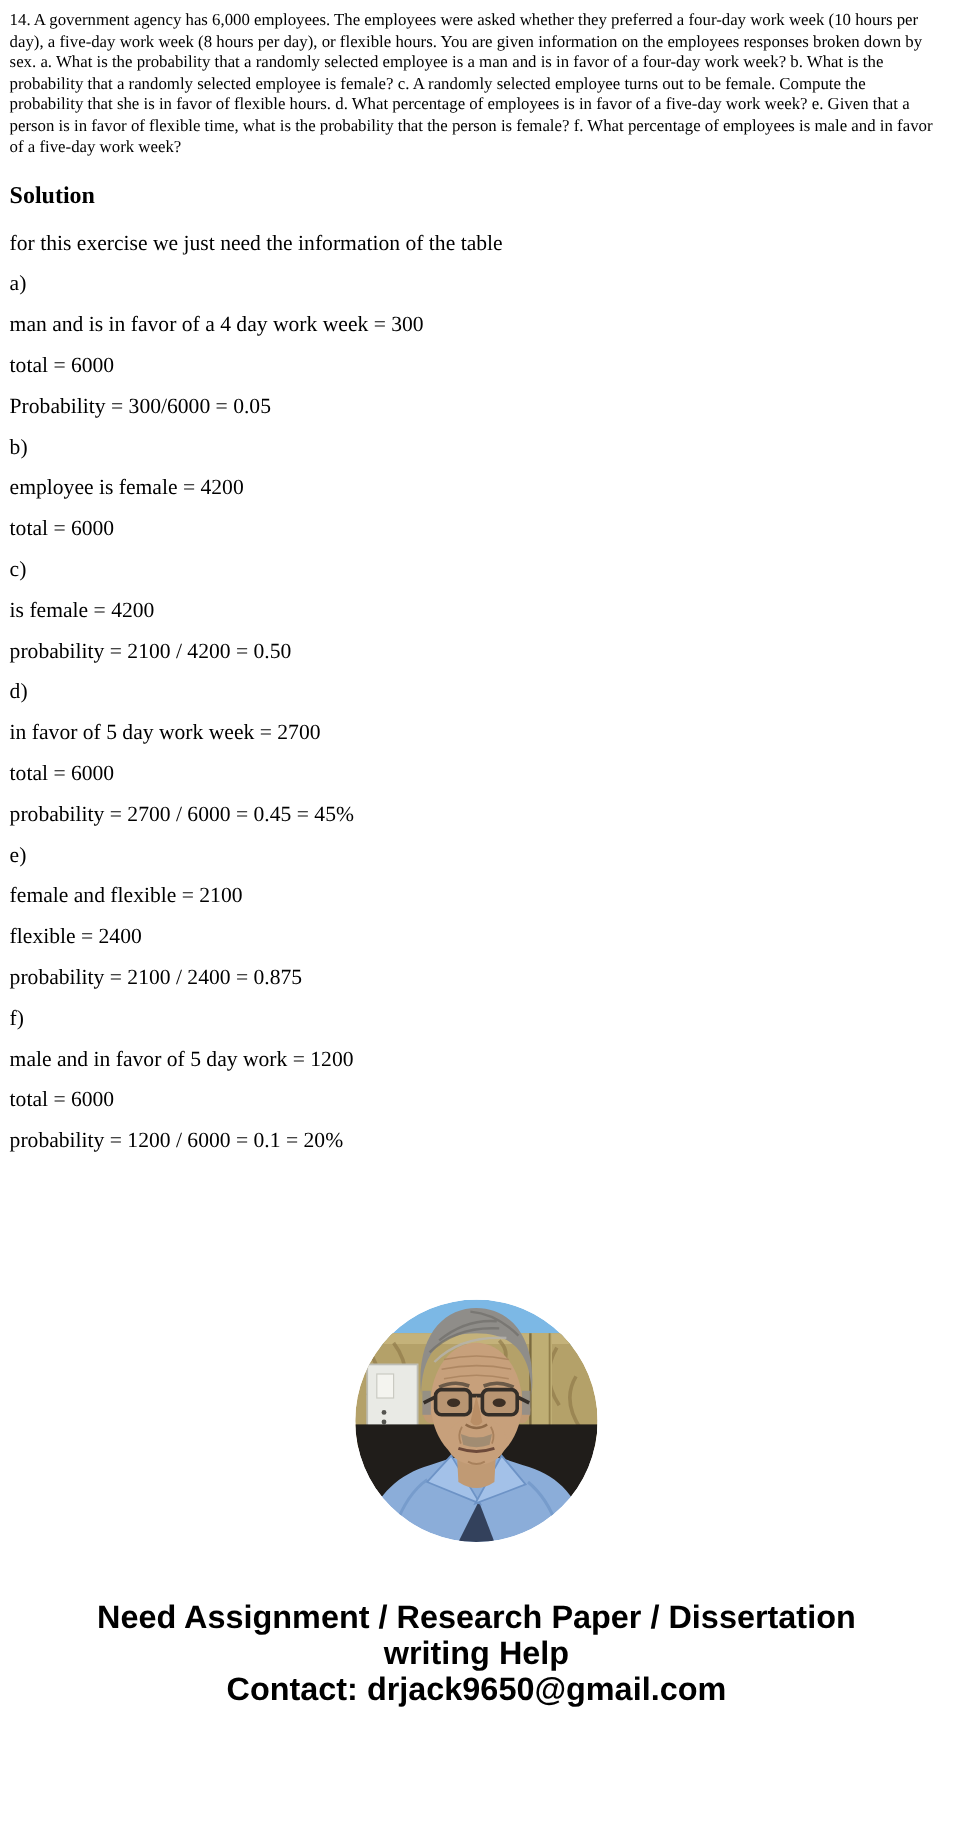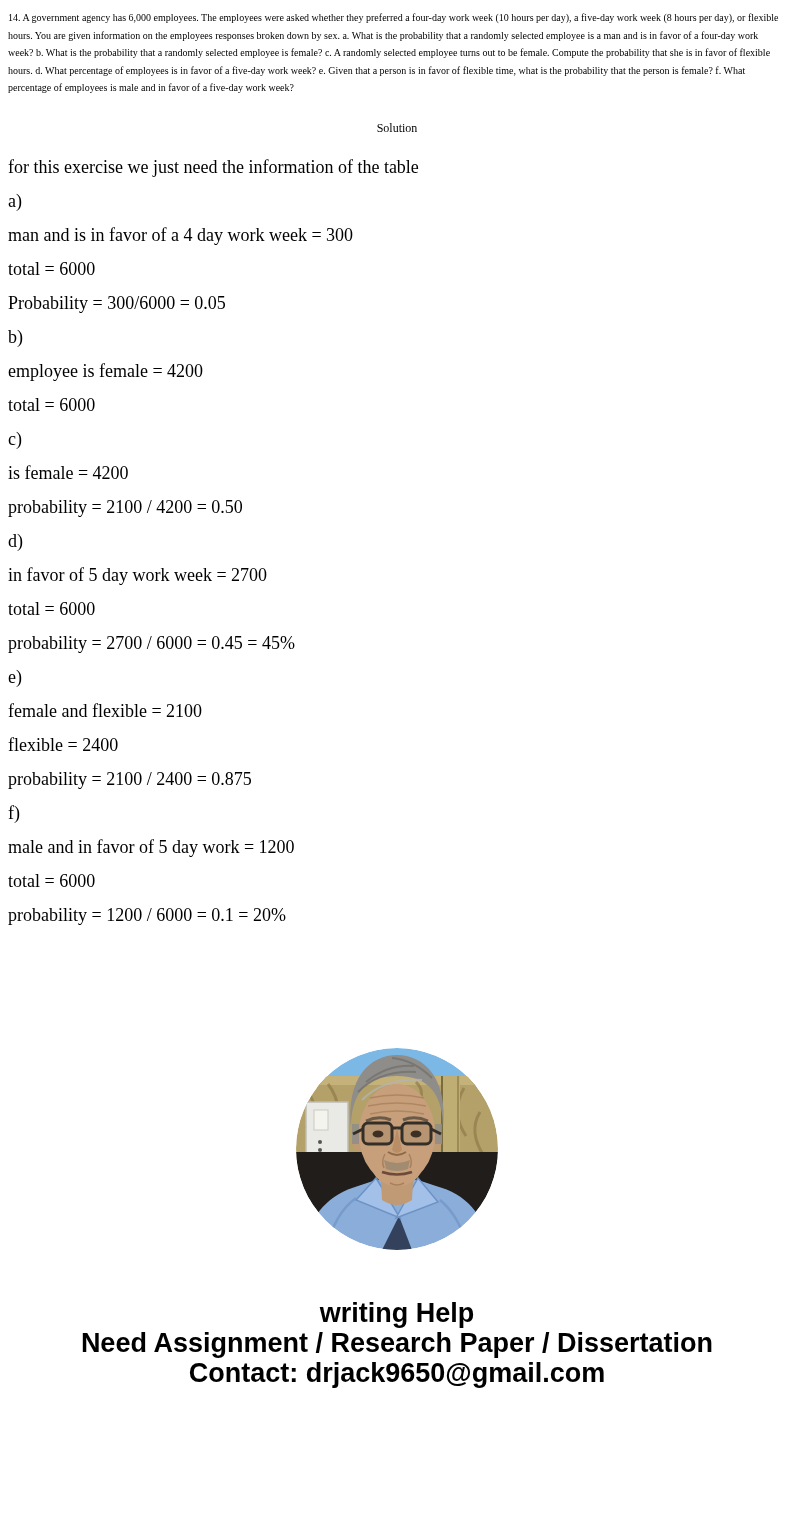--- a/index.html
+++ b/index.html
@@ -5,30 +5,29 @@
   * { box-sizing: border-box; }
   html, body { margin: 0; padding: 0; background: #ffffff; }
   body { width: 794px; }
   .page {
     width: 794px;
     font-family: "Liberation Serif", serif;
     color: #000000;
     padding: 9px 8px 0 8px;
   }
   .question {
-    font-size: 10px;
+    font-size: 14px;
     line-height: 17.6px;
     margin: 0;
   }
   .sol-heading {
-    font-size: 12px;
-    font-weight: 400;
+    font-size: 20px;
+    font-weight: 700;
     margin: 21px 0 21px 0;
     line-height: 20px;
-    text-align: center;
   }
   .sol-p {
     font-size: 18px;
     line-height: 17px;
     margin: 17px 0;
   }
   .avatar-wrap {
     width: 202px;
     height: 202px;
     margin: 124px auto 0 auto;
@@ -158,18 +157,18 @@
         <path d="M88,112 Q101,118 114,112 L112,121 Q101,125 90,121 Z" fill="#9a8871" opacity="0.85"></path>
 
         <path d="M86,124 Q101,129 116,124" stroke="#6d4a3a" stroke-width="2.5" fill="none"></path>
 
         <path d="M94,135 Q101,139 108,135" stroke="#a8815c" stroke-width="1.5" fill="none"></path>
       </g>
     </svg>
   </div>
 
   <div class="footer">
+    <div class="footer-line">Need Assignment / Research Paper / Dissertation</div>
     <div class="footer-line">writing Help</div>
-    <div class="footer-line">Need Assignment / Research Paper / Dissertation</div>
     <div class="footer-line">Contact: drjack9650@gmail.com</div>
   </div>
 
 </div>
 
 </body></html>

